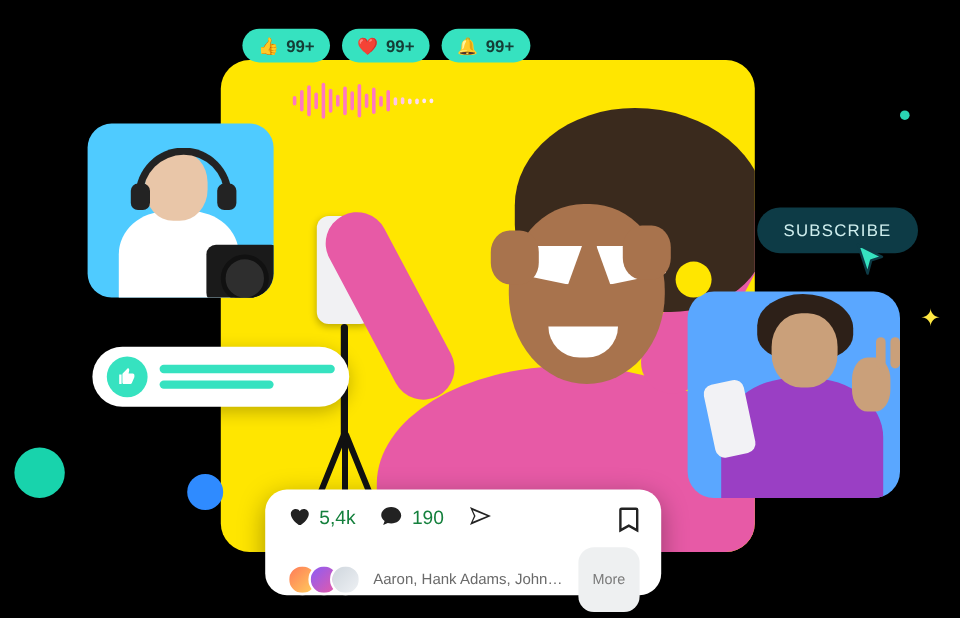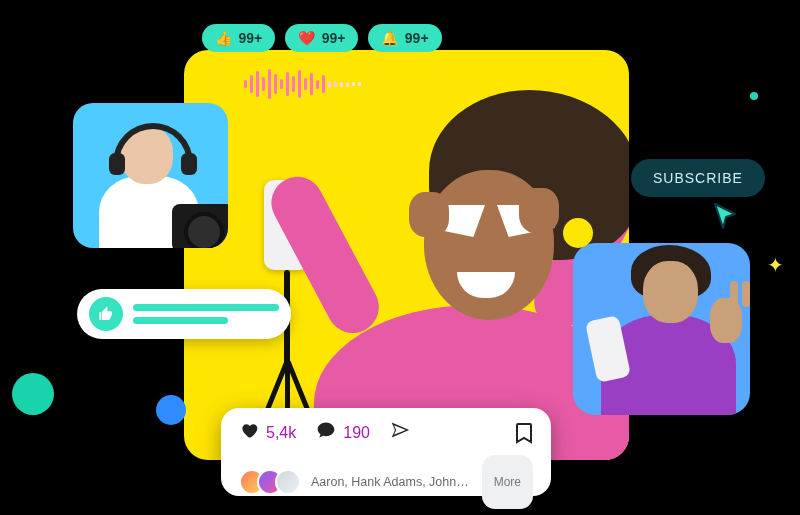--- a/index.html
+++ b/index.html
@@ -55,35 +55,35 @@
   
   .card-right{position:absolute;left:573px;top:243px;width:177px;height:172px;background:#5aa7ff;border-radius:22px;overflow:hidden;z-index:6}
   .cr-head{position:absolute;left:70px;top:18px;width:55px;height:62px;background:#caa07a;border-radius:45%}
   .cr-hair{position:absolute;left:58px;top:2px;width:80px;height:55px;background:#2d2018;border-radius:50% 55% 40% 40%}
   .cr-jacket{position:absolute;left:28px;top:72px;width:135px;height:110px;background:#9a3fc4;border-radius:45% 45% 10% 10%}
   .cr-phone{position:absolute;left:18px;top:75px;width:34px;height:62px;background:#f2f2f5;border-radius:8px;transform:rotate(-12deg)}
   .cr-hand{position:absolute;right:8px;top:55px;width:32px;height:45px;background:#caa07a;border-radius:40%}
   .cr-peace{position:absolute;right:12px;top:38px;width:8px;height:26px;background:#caa07a;border-radius:5px;box-shadow:12px 0 0 #caa07a}
 
   
-  .subscribe{position:absolute;left:631px;top:159px;padding:11px 22px;background:#0d3b46;color:#cfeeee;font-size:14px;letter-spacing:1px;border-radius:24px;z-index:7;cursor:pointer}
+  .subscribe{position:absolute;left:631px;top:173px;padding:11px 22px;background:#0d3b46;color:#cfeeee;font-size:14px;letter-spacing:1px;border-radius:24px;z-index:7;cursor:pointer}
   .cursor{position:absolute;left:713px;top:202px;z-index:8}
   .cursor svg{display:block}
 
   
   .like-bubble{position:absolute;left:77px;top:289px;width:190px;height:50px;background:#fff;border-radius:26px;display:flex;align-items:center;padding:0 12px;gap:10px;z-index:7;box-shadow:0 4px 14px rgba(0,0,0,.25)}
   .like-circle{width:34px;height:34px;background:#36e2c0;border-radius:50%;display:flex;align-items:center;justify-content:center;color:#fff}
   .like-lines{flex:1;display:flex;flex-direction:column;gap:6px}
   .like-lines span{display:block;height:7px;background:#36e2c0;border-radius:5px}
   .like-lines span:nth-child(1){width:100%}
   .like-lines span:nth-child(2){width:65%}
 
   
   .engage{position:absolute;left:221px;top:408px;width:330px;height:88px;background:#fff;border-radius:18px;z-index:8;box-shadow:0 6px 22px rgba(0,0,0,.35);padding:12px 18px 10px;box-sizing:border-box}
-  .engage-row{display:flex;align-items:center;gap:20px;color:#a21caf}
+  .engage-row{display:flex;align-items:center;gap:20px;color:#15803d}
   .eng-item{display:flex;align-items:center;gap:7px;font-size:16px}
   .eng-item .ic{font-size:19px;color:#333}
   .eng-spacer{flex:1}
   .bookmark{width:18px;height:22px}
   .engage-sub{display:flex;align-items:center;gap:10px;margin-top:10px}
   .avatars{display:flex}
   .av{width:22px;height:22px;border-radius:50%;border:2px solid #fff;margin-left:-8px}
   .av:first-child{margin-left:0}
   .av1{background:linear-gradient(135deg,#ff7a59,#ffcf5c)}
   .av2{background:linear-gradient(135deg,#8b5cf6,#e75aa6)}

